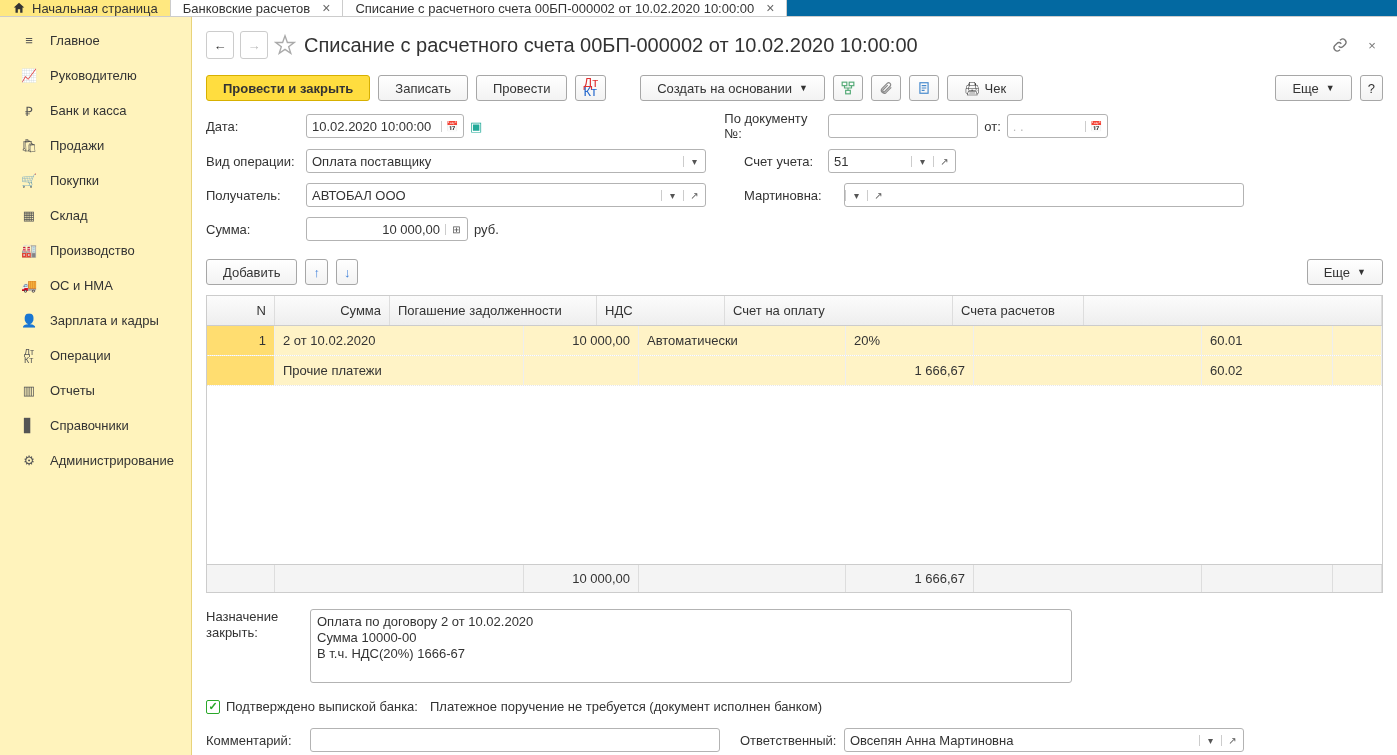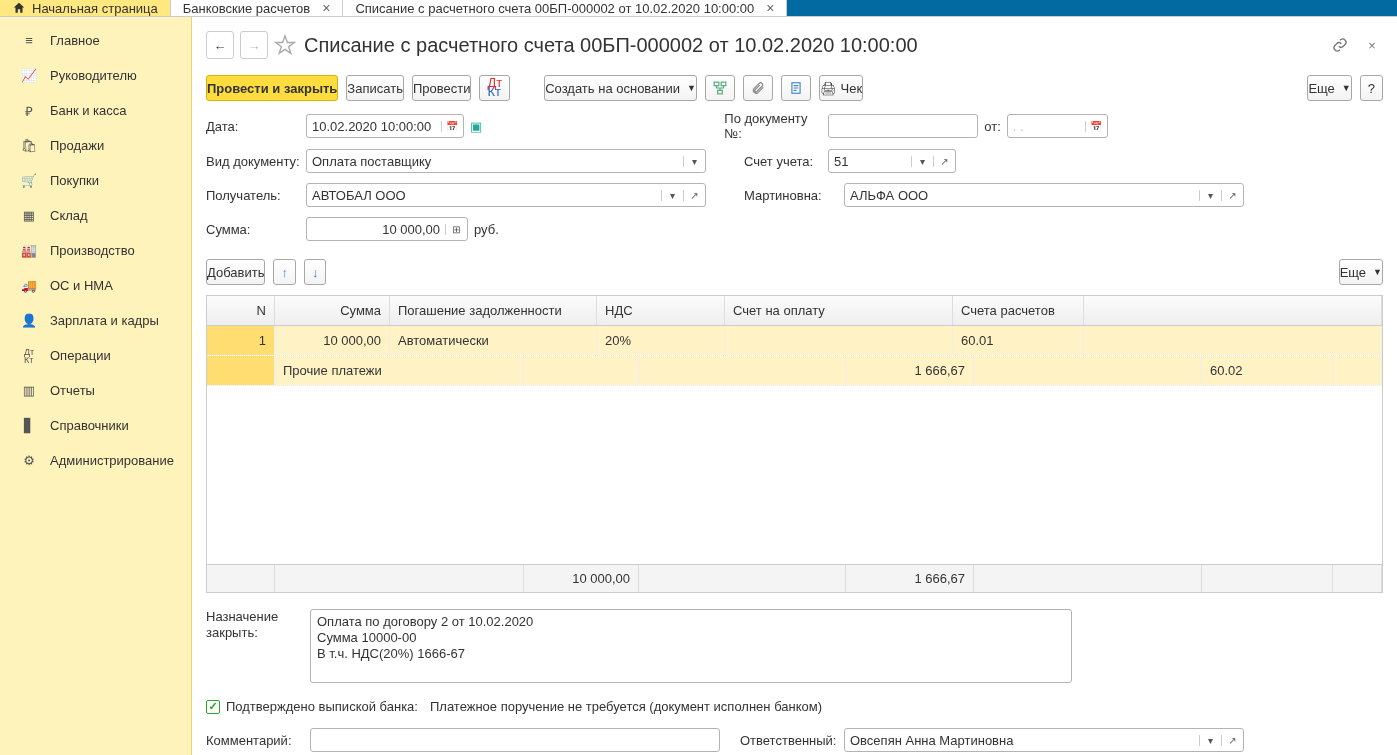--- a/index.html
+++ b/index.html
@@ -15,21 +15,21 @@
 .sbi .ic{width:18px;height:18px;display:flex;align-items:center;justify-content:center;color:#555}
 .content{flex:1;display:flex;flex-direction:column;padding:12px 14px 8px 14px}
 .titlebar{display:flex;align-items:center;height:32px;gap:6px;margin-bottom:14px}
 .navbtn{width:28px;height:28px;border:1px solid #ccc;border-radius:3px;display:flex;align-items:center;justify-content:center;background:#fff}
 .navbtn.disabled{color:#bbb}
 .star{width:22px;height:22px;fill:none;stroke:#aaa;stroke-width:1.5}
 .title{font-size:20px;font-weight:normal;margin-left:2px}
 .title-right{margin-left:auto;display:flex;gap:10px}
 .icbtn{width:22px;height:22px;display:flex;align-items:center;justify-content:center;color:#777;cursor:pointer}
 .toolbar{display:flex;align-items:center;gap:8px;margin-bottom:10px}
-.btn{height:26px;padding:0 0;border:1px solid #a7a7a7;border-radius:3px;background:linear-gradient(#fff,#f3f3f3);display:flex;align-items:center;cursor:pointer;gap:4px}
+.btn{height:26px;padding:0 16px;border:1px solid #a7a7a7;border-radius:3px;background:linear-gradient(#fff,#f3f3f3);display:flex;align-items:center;cursor:pointer;gap:4px}
 .btn.primary{background:#ffdd3f;border-color:#d7b000;font-weight:bold}
 .btn.icon{padding:0 7px}
 .btn .caret{font-size:9px;margin-left:3px}
 .spacer{flex:1}
 .form{display:flex;flex-direction:column;gap:6px}
 .row{display:flex;align-items:center;min-height:28px}
 .lbl{width:100px;flex-shrink:0}
 .lblr{width:116px;flex-shrink:0;padding-left:12px}
 .input{height:24px;border:1px solid #b3b3b3;border-radius:3px;padding:0 5px;background:#fff;display:flex;align-items:center}
 .input.w160{width:158px}
@@ -226,21 +226,21 @@
             <span></span>
           </div>
         <span class="after">от:</span>
         <div class="input compound wd after">
             <span class="val" style="color:#bbb">  .  .    </span>
             <span class="cbtn">📅</span>
           </div>
       </div>
 
       <div class="row">
-        <span class="lbl">Вид документу:</span>
+        <span class="lbl">Вид операции:</span>
         <div class="input compound w400">
             <span class="val">Оплата поставщику</span>
             <span class="cbtn">▾</span>
           </div>
         <div style="width:38px"></div>
         <span class="lblr" style="width:84px;padding-left:0">Счет учета:</span>
         <div class="input compound" style="width:128px">
             <span class="val">51</span>
             <span class="cbtn">▾</span>
             <span class="cbtn">↗</span>
@@ -250,21 +250,20 @@
       <div class="row">
         <span class="lbl">Получатель:</span>
         <div class="input compound w400">
             <span class="val">АВТОБАЛ ООО</span>
             <span class="cbtn">▾</span>
             <span class="cbtn">↗</span>
           </div>
         <div style="width:38px"></div>
         <span class="lblr" style="width:100px;padding-left:0">Мартиновна:</span>
         <div class="input compound" style="width:400px">
-            <span class="val">АЛЬФА ООО</span>
             <span class="cbtn">▾</span>
             <span class="cbtn">↗</span>
           </div>
       </div>
 
       <div class="row">
         <span class="lbl">Сумма:</span>
         <div class="input compound wmoney">
             <span class="val" style="justify-content:flex-end">10 000,00</span>
             <span class="cbtn">⊞</span>
@@ -295,20 +294,21 @@
           <div class="th c-sum">Сумма</div>
           <div class="th c-pog">Погашение задолженности</div>
           <div class="th c-nds">НДС</div>
           <div class="th c-sch">Счет на оплату</div>
           <div class="th c-schr">Счета расчетов</div>
           <div class="th c-last"></div>
         </div>
         <div class="tbody">
           <div class="tr sel">
             <div class="td n c-n">1</div>
+            <div class="td c-dog">2 от 10.02.2020</div>
             <div class="td c-sum">10 000,00</div>
             <div class="td c-pog">Автоматически</div>
             <div class="td c-nds">20%</div>
             <div class="td c-sch"></div>
             <div class="td c-schr">60.01</div>
             <div class="td c-last"></div>
           </div>
           <div class="tr sel">
             <div class="td n c-n"></div>
             <div class="td c-dog">Прочие платежи</div>

